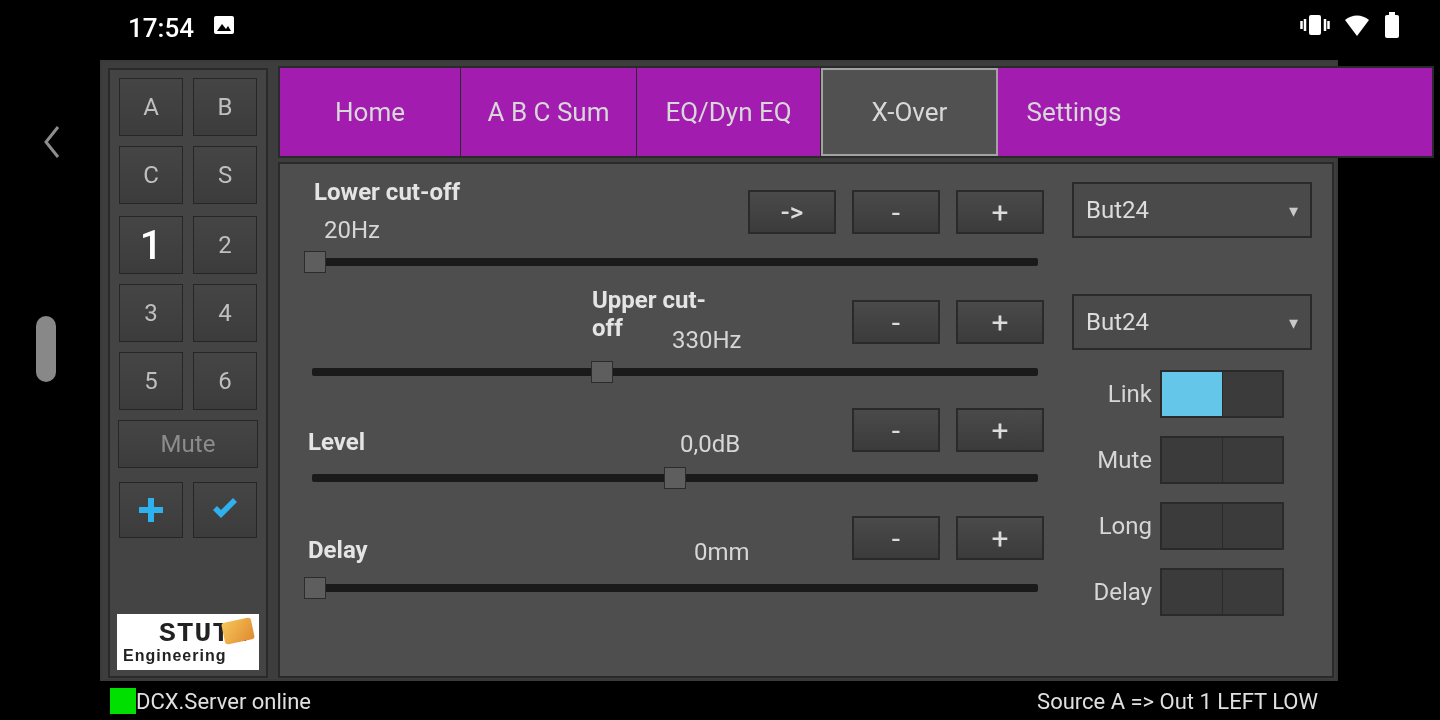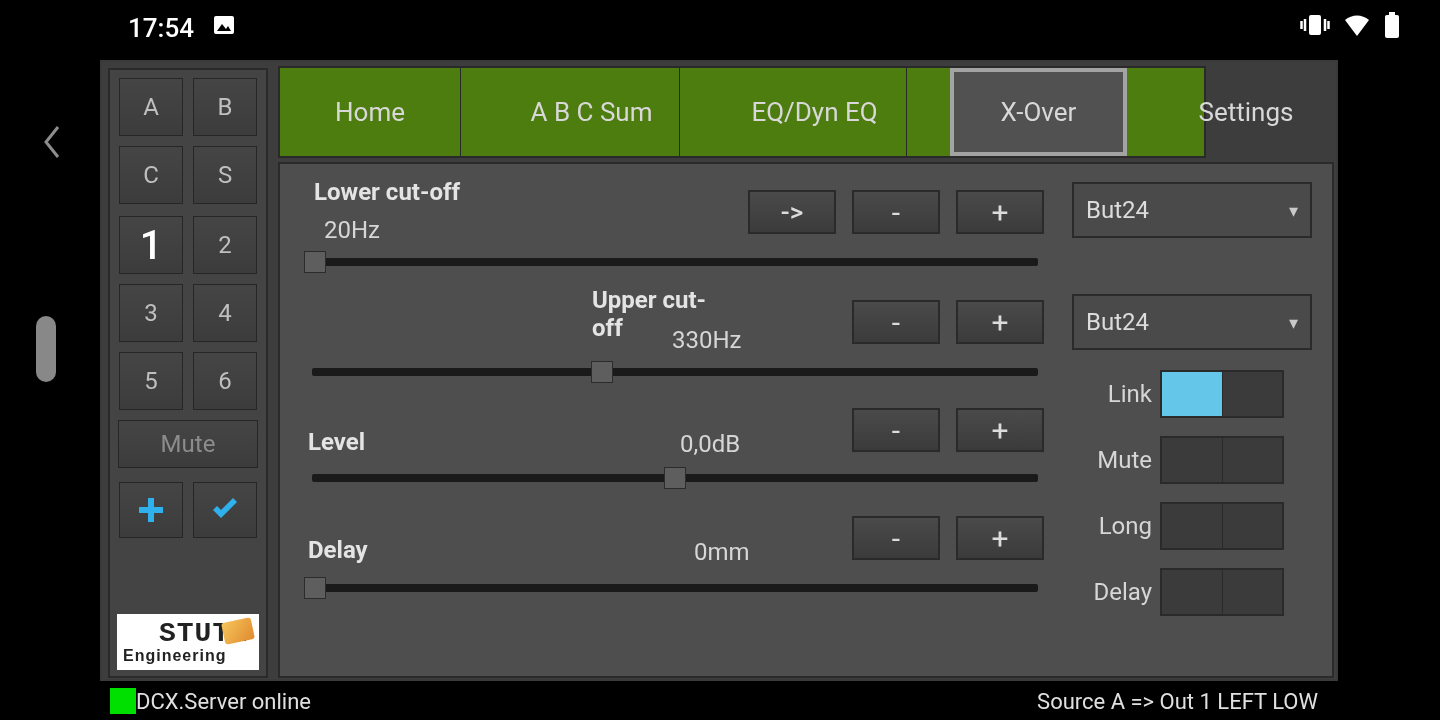--- a/index.html
+++ b/index.html
@@ -72,35 +72,35 @@
   .logo .l1 { font-family: Liberation Mono, monospace; font-size:28px;margin-left:36px; }
   .logo .l2 { font-family: Arial Black, Arial; font-size:16px; }
   .logo .mark {
     position:absolute; right:6px; top:6px; width:30px; height:22px;
     background: linear-gradient(135deg,#f6c65a,#e08a30);
     transform: rotate(-12deg); border-radius:3px;
   }
 
   
   .tabbar {
-    position:absolute; left: 176px; top: 4px; width: 928px; height: 92px;
-    background:#4d7c0f; border:2px solid #2a2a2a; display:flex;gap:43px;
+    position:absolute; left: 176px; top: 4px; width: 1156px; height: 92px;
+    background:#a21caf; border:2px solid #2a2a2a; display:flex;
   }
   .tab {
     flex: 0 0 auto; height:100%; display:flex; align-items:center; justify-content:center;
     color:#d8d8d8; font-size:26px; padding:0 14px; border-right:1px solid #2a2a2a;
     cursor:pointer; white-space:nowrap;
   }
   .tab.t0{width:181px;}
   .tab.t1{width:176px;}
   .tab.t2{width:184px;}
   .tab.t3{width:177px;}
   .tab.t4{width:184px;}
   .tab.t5{width:152px; border-right:0;}
-  .tab.active { background:#515151; border:4px solid #a3a3a3; }
+  .tab.active { background:#515151; border:2px solid #a3a3a3; }
 
   
   .main {
     position:absolute; left:176px; top:100px; width:1056px; height:516px;
     background:#4e4e4e; border:2px solid #2a2a2a; padding: 14px 20px 12px 28px;
   }
 
   .rowblock { position:relative; width:100%; height:100px; }
   .label { font-size:24px; font-weight:700; color:#e4e4e4; }
   .val   { font-size:24px; color:#d6d6d6; }

